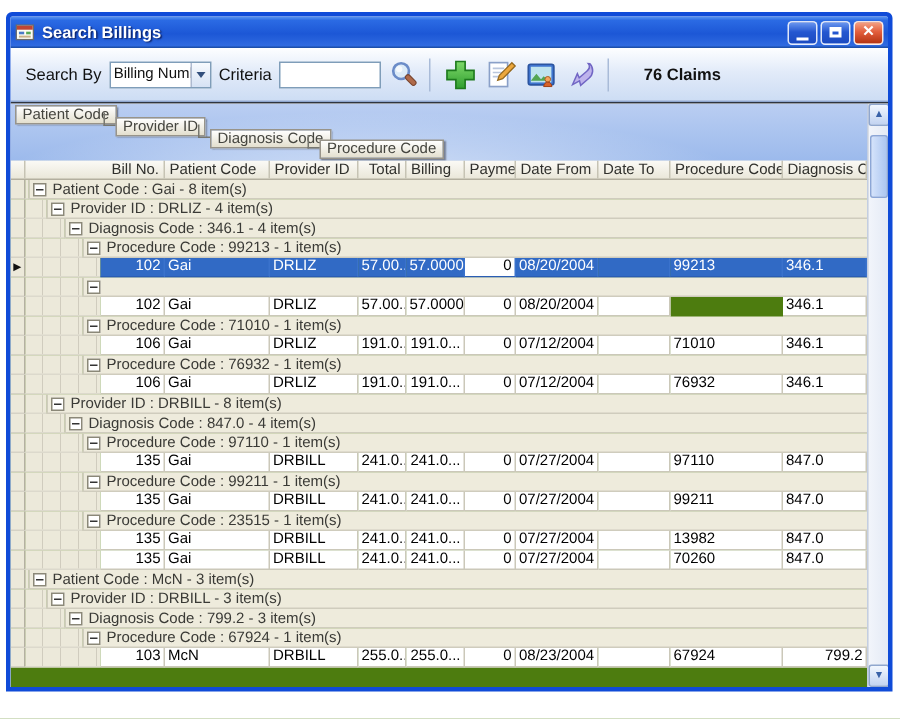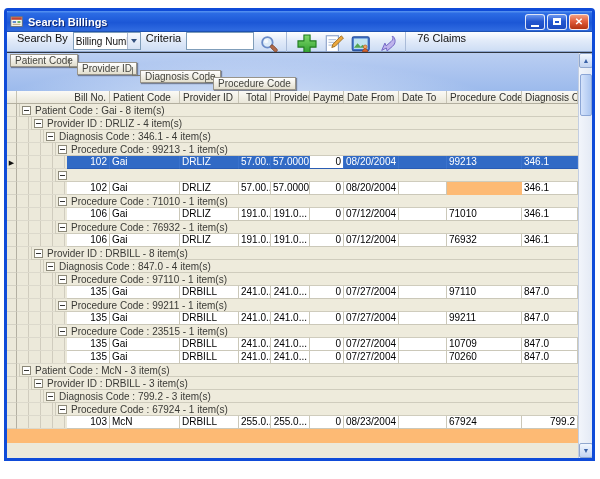--- a/index.html
+++ b/index.html
@@ -14,53 +14,53 @@
   .ttl{color:#fff;font-weight:bold;font-size:11px;text-shadow:1px 1px 1px rgba(0,0,40,.65);
     margin-left:4px;flex:1;white-space:nowrap}
   .wbtn{width:20px;height:16px;border-radius:3px;border:1px solid rgba(255,255,255,.85);
     margin-left:2px;display:flex;align-items:center;justify-content:center;flex:none}
   .wbtn.bl{background:linear-gradient(#6a96ef,#2457d0 45%,#1b4ac0)}
   .wbtn.rd{background:linear-gradient(#f2a083,#e25d3b 45%,#b33312)}
   .glyph-min{width:8px;height:2px;background:#fff;margin-top:8px}
   .glyph-max{width:8px;height:7px;border:2px solid #fff;border-top-width:3px}
   .glyph-x{color:#fff;font-size:10px;font-weight:bold;line-height:10px}
   
-  .tbar{height:20px;flex:none;display:flex;padding:0 5px;
+  .tbar{height:36px;flex:none;display:flex;align-items:center;padding:0 5px;
     background:linear-gradient(180deg,#fdfeff,#e2ebf9 45%,#cdddf4 100%);
     border-bottom:1px solid #8ea6cf;font-size:11px;color:#111}
   .lbl{margin:0 5px;white-space:nowrap}
   .combo{width:68px;height:18px;background:#fff;border:1px solid #7f9db9;display:flex;align-items:center}
   .combo .val{flex:1;font-size:10px;padding-left:2px;white-space:nowrap;overflow:hidden}
   .combo .btn{width:13px;height:16px;flex:none;border-left:1px solid #aebad0;
     background:linear-gradient(#f7fafe,#d6e2f4);display:flex;align-items:center;justify-content:center}
   .tri{width:0;height:0;border:3px solid transparent;border-top:4px solid #33507d;margin-top:3px}
   .tinput{width:68px;height:18px;border:1px solid #7f9db9;font-size:10px;padding:0 2px;
     font-family:"Liberation Sans",sans-serif;background:#fff}
   .ibtn{width:24px;height:24px;margin-left:3px;display:flex;align-items:center;justify-content:center;flex:none}
   .sep{width:1px;height:22px;background:#a9bbd8;margin:0 5px;flex:none}
-  .claims{font-weight:normal;margin-left:6px;white-space:nowrap}
+  .claims{font-weight:bold;margin-left:18px;white-space:nowrap}
   
   .gridwrap{flex:1;position:relative;border-top:1px solid #2f3540;background:#ece9da;overflow:hidden}
   .gpanel{height:38px;position:relative;background:linear-gradient(180deg,#bacef2,#9cbaec);overflow:hidden;
     width:calc(100% - 14px)}
   .gpanel::before{content:"";position:absolute;left:-30px;top:5px;width:540px;height:120px;border-radius:50%;
     background:radial-gradient(ellipse at center,rgba(255,255,255,.78),rgba(255,255,255,0) 70%)}
   .gtab{position:absolute;height:13px;background:linear-gradient(#ffffff,#e3dfce);
     border:1px solid #98948a;box-shadow:1px 1px 1px rgba(50,50,60,.5);
     font-size:10px;line-height:11px;color:#45453f;padding:0 4px;white-space:nowrap}
   .gconn{position:absolute;width:8px;height:9px;border-left:1px solid #77776f;border-bottom:1px solid #77776f}
   .hdr{display:flex;height:13px;width:571px;background:linear-gradient(#fbfaf6,#eae7d9);
     border-bottom:1px solid #b3af9f}
   .hgut{width:10px;flex:none;border-right:1px solid #c6c3b4}
   .hcell{flex:none;font-size:10px;line-height:13px;color:#30302c;border-right:1px solid #c6c3b4;
     padding:0 3px;white-space:nowrap;overflow:hidden}
   .c0{width:93px}.c1{width:70px}.c2{width:59px}.c3{width:32px}.c4{width:39px}
   .c5{width:34px}.c6{width:55px}.c7{width:48px}.c8{width:75px}.c9{width:56px}
   .r{text-align:right}
-  .rows{position:relative;width:571px;height:339px;overflow:hidden;background:#fdba74}
+  .rows{position:relative;width:571px;height:339px;overflow:hidden;background:#4d7c0f}
   .row{display:flex;height:13px;width:571px}
   .gut{width:10px;flex:none;background:#ece9da;border-right:1px solid #b4b0a2;border-bottom:1px solid #d5d2c5;
     display:flex;align-items:center;justify-content:center;font-size:7px;color:#111;line-height:7px}
   .ind{flex:none;background-color:#ece9da;border-bottom:1px solid #dcd9cc;
     background-image:repeating-linear-gradient(90deg,transparent 0 11px,#d0ccbe 11px 12px)}
   .gbar{flex:1;background:#eeebdc;border-bottom:1px solid #cfccbd;border-left:1px solid #cfccbd;
     display:flex;align-items:center;gap:4px;padding-left:2px;color:#3a3a36;font-size:10px;
     white-space:nowrap;overflow:hidden}
   .exp{width:9px;height:9px;border:1px solid #8b8878;background:#fff;flex:none;position:relative}
   .exp i{position:absolute;left:1px;top:3px;width:5px;height:1px;background:#333}
@@ -176,21 +176,21 @@
       <div class="gconn" style="left:198px;top:21px"></div>
       <div class="gtab" style="left:206px;top:24px">Procedure Code</div>
     </div>
 
     <div class="hdr">
       <div class="hgut"></div>
       <div class="hcell c0 r">Bill No.</div>
       <div class="hcell c1">Patient Code</div>
       <div class="hcell c2">Provider ID</div>
       <div class="hcell c3 r">Total</div>
-      <div class="hcell c4">Provider</div>
+      <div class="hcell c4">Billing</div>
       <div class="hcell c5">Payme...</div>
       <div class="hcell c6">Date From</div>
       <div class="hcell c7">Date To</div>
       <div class="hcell c8">Procedure Code</div>
       <div class="hcell c9">Diagnosis Code</div>
     </div>
 
     <div class="rows">
         <div class="row">
           <div class="gut"></div>
@@ -399,21 +399,21 @@
           <div class="gut"></div>
           <div class="ind" style="width: 50px;"></div>
           <div class="cell r" style="width: 43px;">135</div>
           <div class="cell" style="width: 70px;">Gai</div>
           <div class="cell" style="width: 59px;">DRBILL</div>
           <div class="cell r" style="width: 32px;">241.0...</div>
           <div class="cell r" style="width: 39px;">241.0...</div>
           <div class="cell r" style="width: 34px;">0</div>
           <div class="cell" style="width: 55px;">07/27/2004</div>
           <div class="cell" style="width: 48px;"></div>
-          <div class="cell" style="width: 75px;">10709</div>
+          <div class="cell" style="width: 75px;">13982</div>
           <div class="cell" style="width: 56px;">847.0</div>
         </div>
         <div class="row">
           <div class="gut"></div>
           <div class="ind" style="width: 50px;"></div>
           <div class="cell r" style="width: 43px;">135</div>
           <div class="cell" style="width: 70px;">Gai</div>
           <div class="cell" style="width: 59px;">DRBILL</div>
           <div class="cell r" style="width: 32px;">241.0...</div>
           <div class="cell r" style="width: 39px;">241.0...</div>

